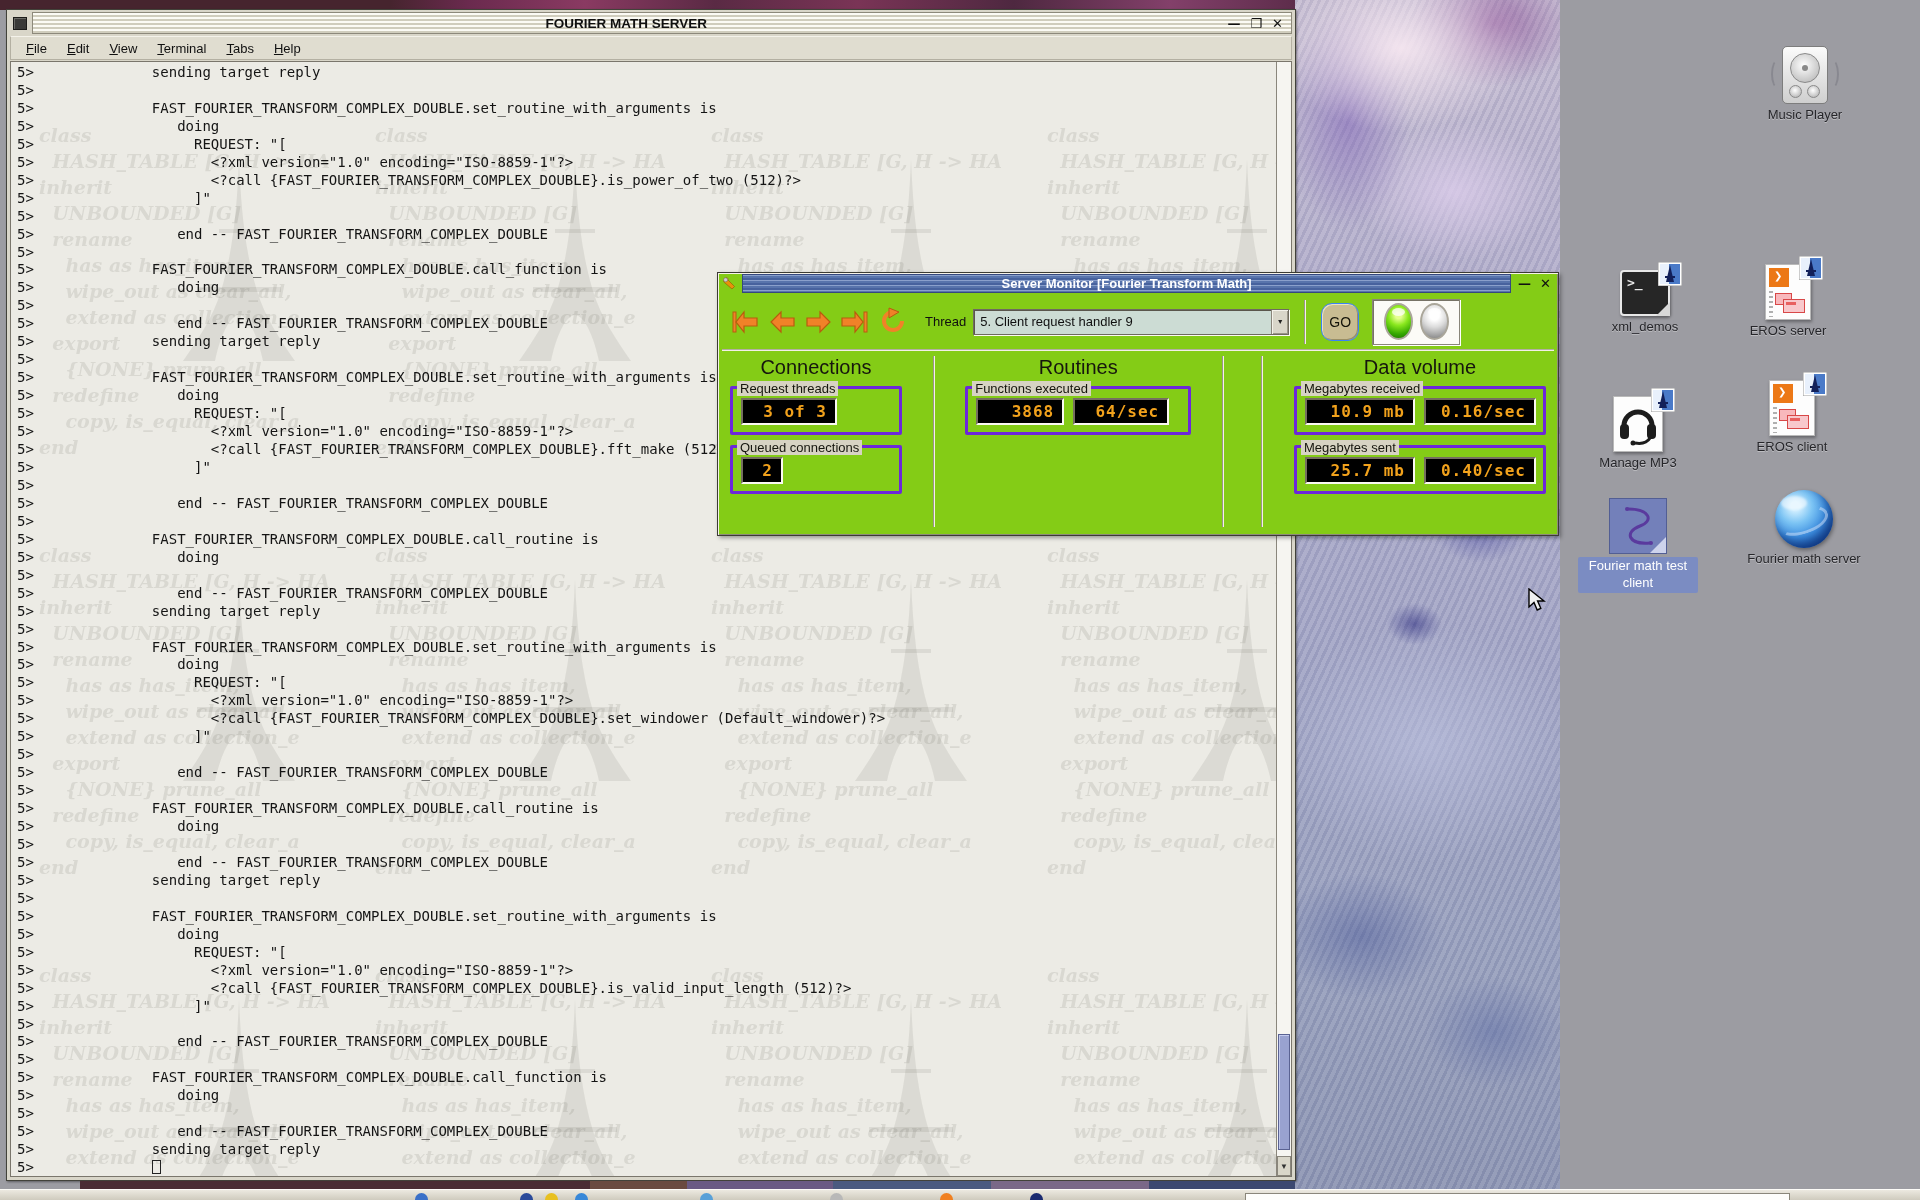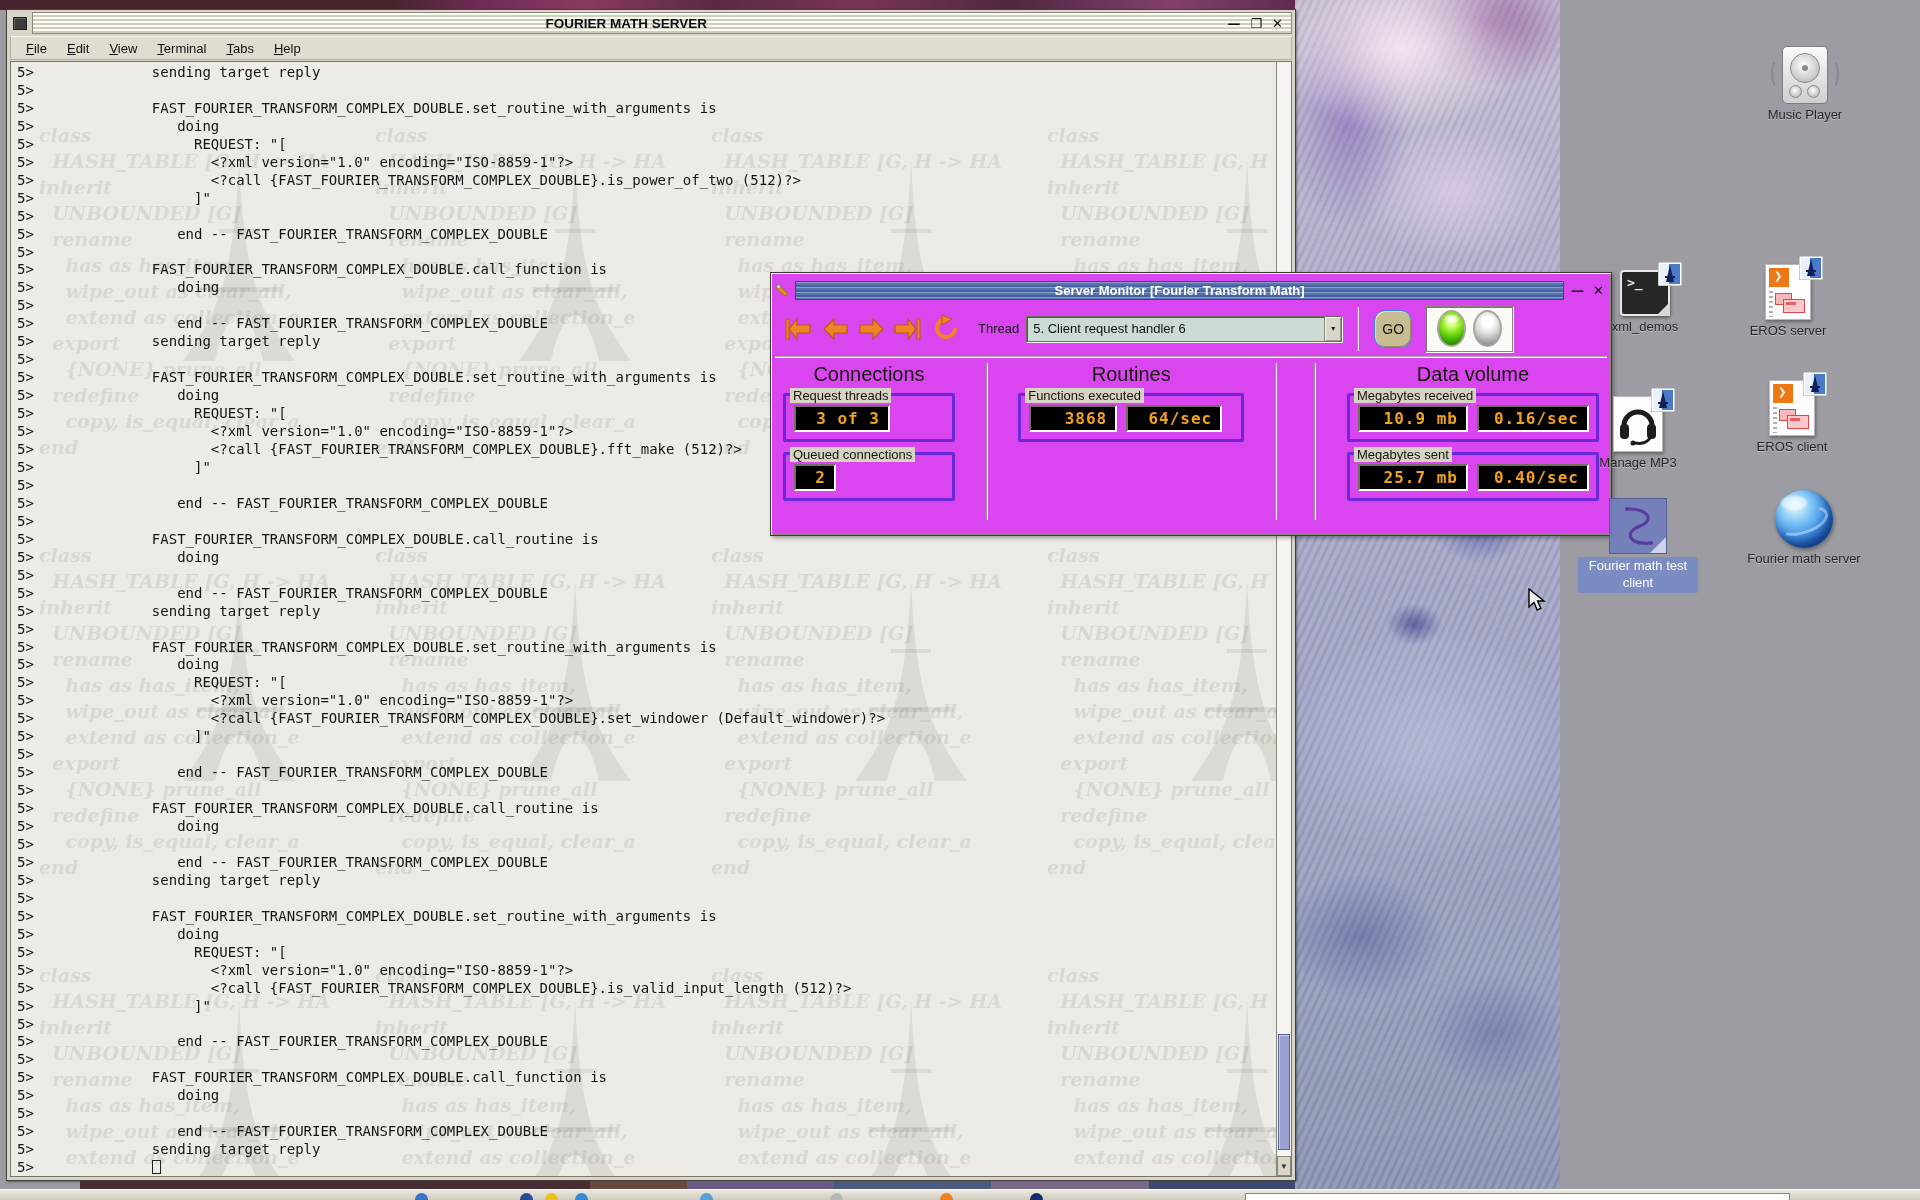--- a/index.html
+++ b/index.html
@@ -62,23 +62,23 @@
   
   .wall-sliver { position:absolute; left:80px; top:1181px; width:1215px; height:10px;
     background:linear-gradient(90deg,#4a2c34 0 42%,#6a4a40 42% 50%,#6a5a84 50% 62%,#4a5a80 62% 75%,#7a6888 75% 88%,#3c4870 88% 100%); }
   .taskbar { position:absolute; left:0; top:1189px; width:1920px; height:11px;
     background:linear-gradient(180deg,#ece9e0,#cfcbbe); border-top:1px solid #fdfcf8; }
   .tb-dot { position:absolute; top:3px; width:13px; height:13px; border-radius:50%; }
   .tb-field { position:absolute; left:1245px; top:3px; width:545px; height:10px; background:#fdfdfb;
     border:1px solid #8a867a; }
 
   
-  .dialog { position:absolute; left:770px; top:272px; width:842px; height:264px; background:#d946ef;
+  .dialog { position:absolute; left:717px; top:272px; width:842px; height:264px; background:#84cc16;
     border:1px solid #3c3c34; box-shadow:inset 1px 1px 0 #f6f3e9, inset -1px -1px 0 #8d897c, 2px 2px 4px rgba(0,0,0,.35);
-    padding:7px 4px; display:flex; flex-direction:column; }
+    padding:0 4px; display:flex; flex-direction:column; }
   .d-titlerow { height:21px; display:flex; align-items:center; gap:4px; }
   .d-titlebar { flex:1; height:19px; border:1px solid #35487e; display:flex; align-items:center;
     background:repeating-linear-gradient(180deg,#8aa0cc 0 1px,#5874ac 1px 3px,#47629e 3px 5px); }
   .d-title { flex:1; text-align:center; color:#ffffff; font-weight:bold; font-size:13px; }
   .d-controls { display:flex; gap:9px; padding:0 3px; font-weight:bold; color:#101010; font-size:13px;
     font-family:"DejaVu Sans",sans-serif; }
   .d-toolbar { height:56px; display:flex; align-items:center; padding:0 8px; gap:7px;
     border-bottom:1px solid #b3afa1; box-shadow:0 1px 0 #f2efe6; }
   .nav-btn { width:30px; height:30px; display:flex; align-items:center; justify-content:center; }
   .thread-label { font-size:13px; color:#101010; margin-left:10px; }
@@ -540,21 +540,21 @@
           </svg>
         </span>
       <span class="nav-btn">
         <svg width="26" height="30" viewBox="0 0 26 30">
             <path d="M13 5 A9 9 0 1 0 22 14" fill="none" stroke="#f08228" stroke-width="4"></path>
             <path d="M9 1 L19 5 L9 11 Z" fill="#f08228" stroke="#b85c0e"></path>
           </svg>
         </span>
       <span class="thread-label">Thread</span>
       <div class="combo">
-        <div class="combo-text">5. Client request handler 6</div>
+        <div class="combo-text">5. Client request handler 9</div>
         <div class="combo-btn">▼</div>
       </div>
       <div class="tb-sep"></div>
       <div class="go-btn">GO</div>
       <div class="led-panel">
         <div class="led led-on"></div>
         <div class="led led-off"></div>
       </div>
     </div>
 

